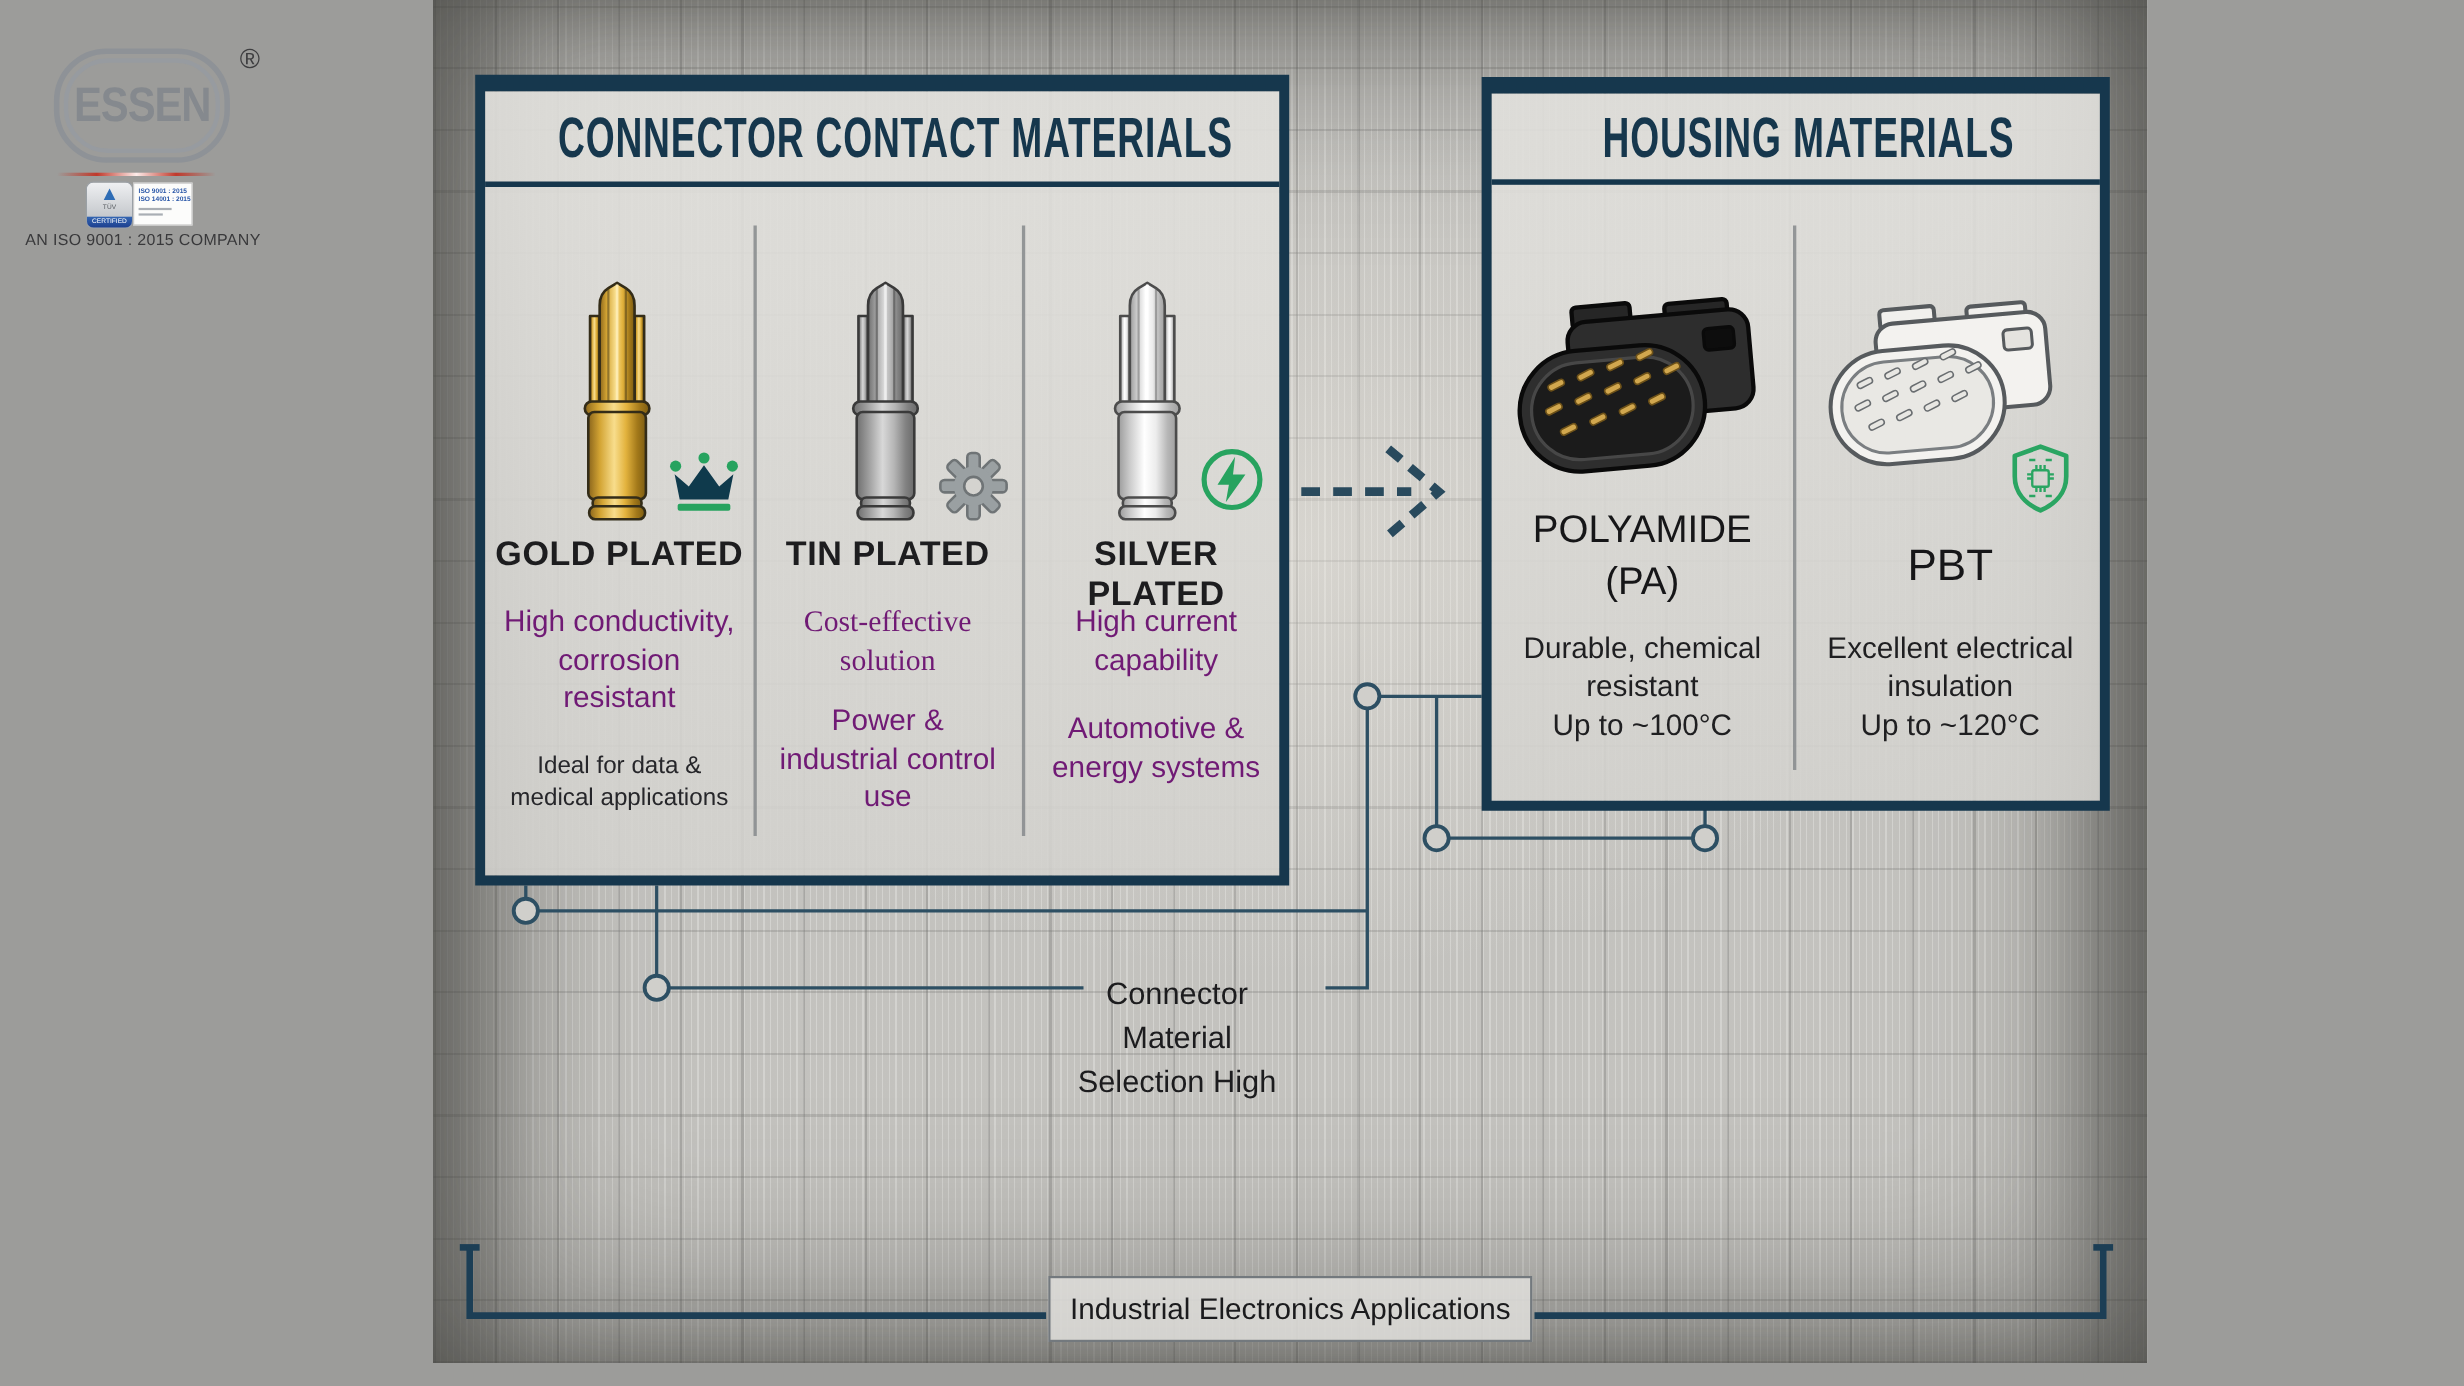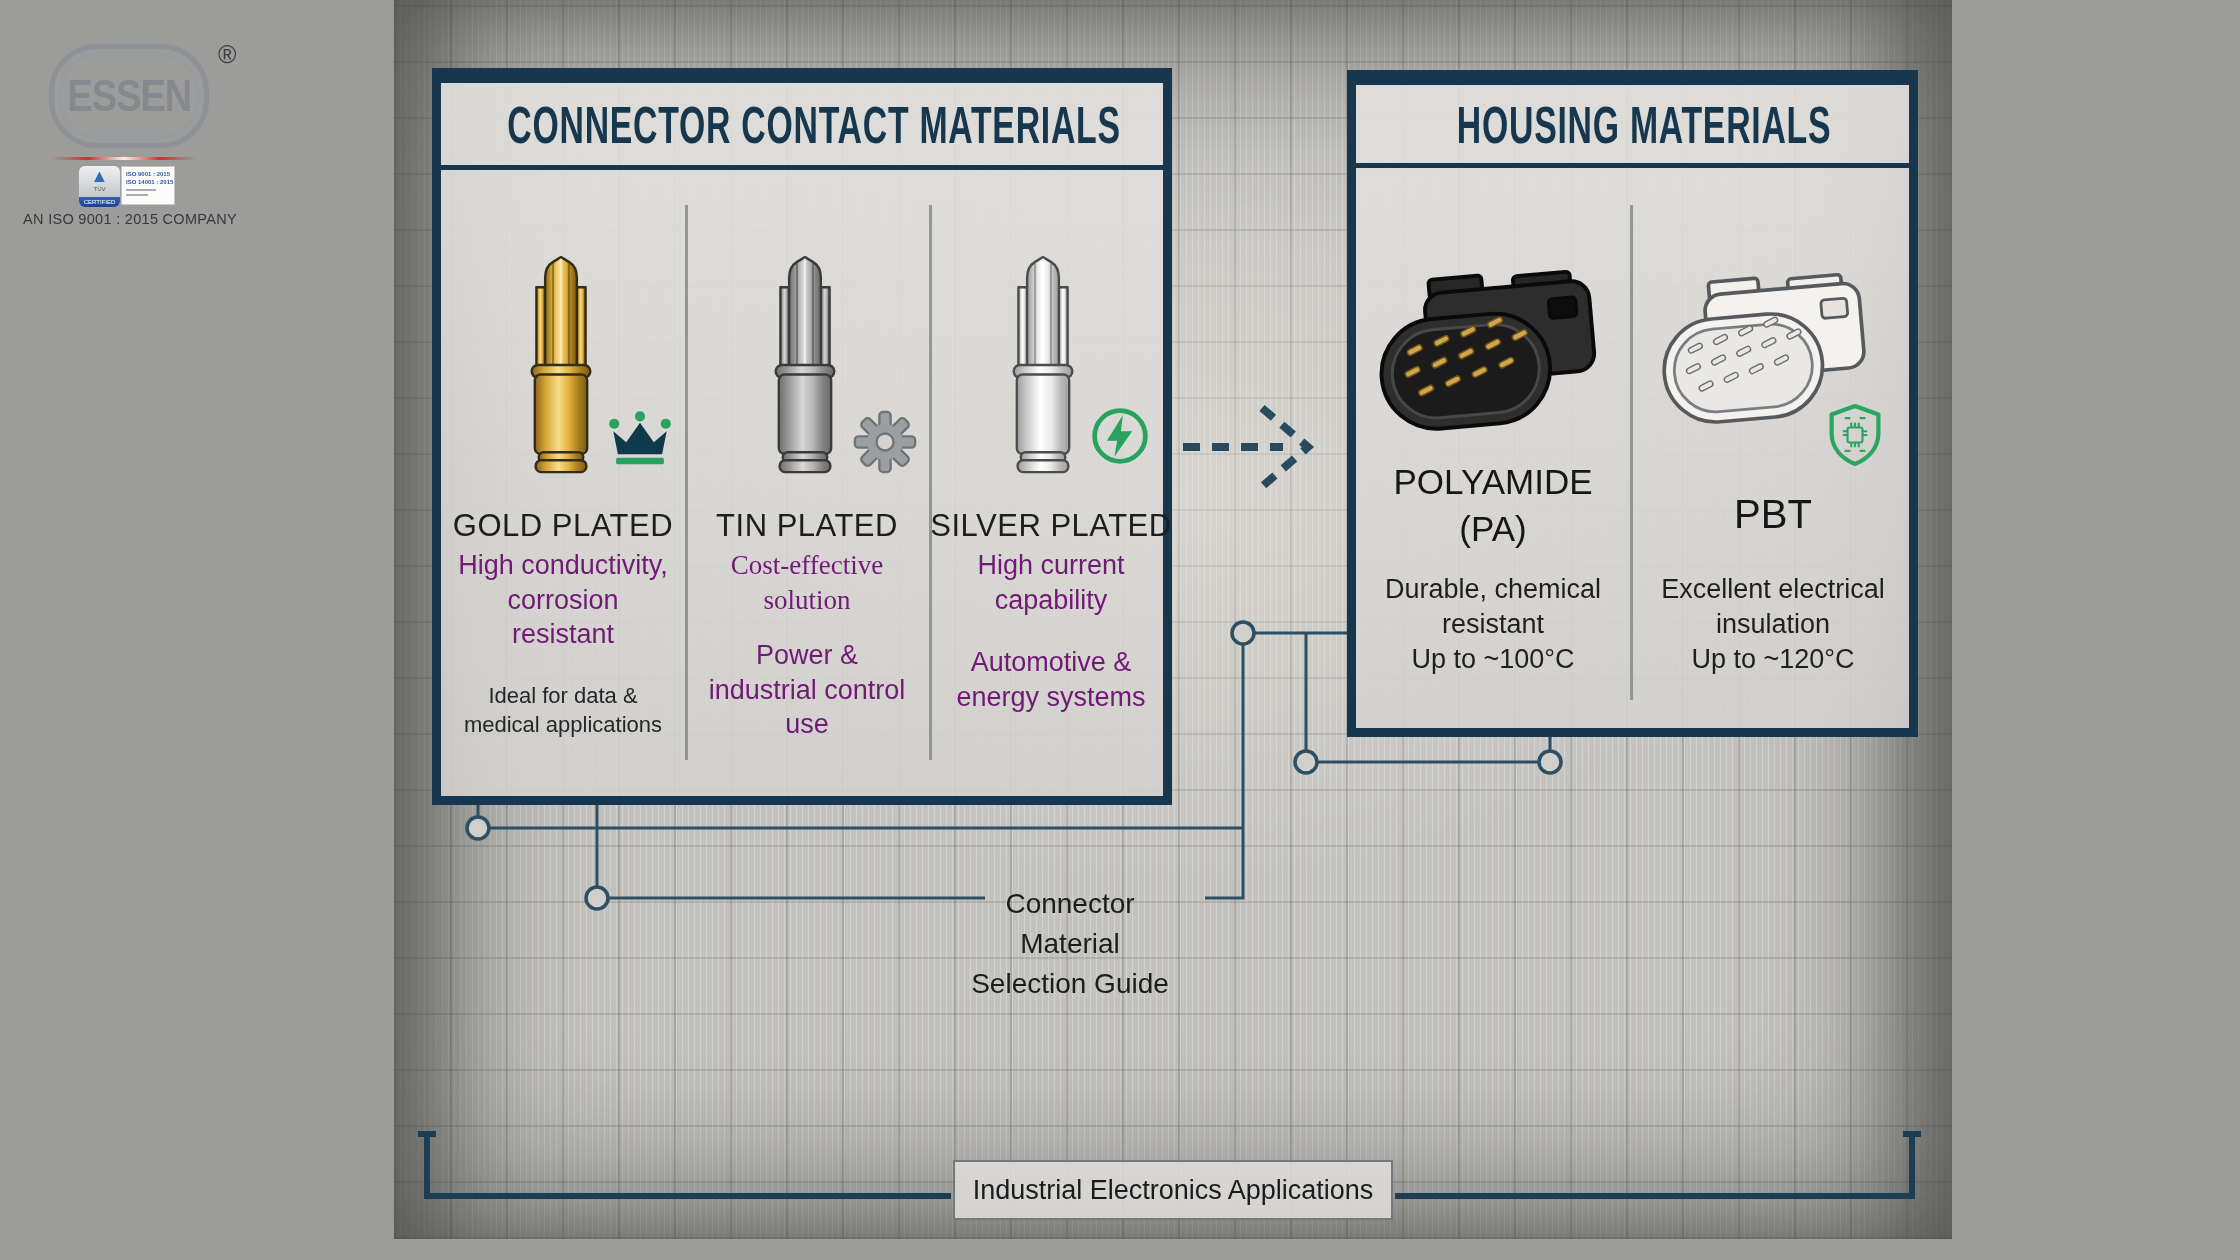--- a/index.html
+++ b/index.html
@@ -23,21 +23,21 @@
   #contact-panel{left:432px;top:68px;width:740px;height:737px;}
   #contact-panel .panel-header{height:82px;}
   #housing-panel{left:1347px;top:70px;width:571px;height:667px;}
   #housing-panel .panel-header{height:78px;}
   .panel-title{color:#16374d;font-weight:700;font-size:47px;letter-spacing:1px;white-space:nowrap;
                display:inline-block;transform:scale(0.72,1.1);transform-origin:center;}
   .vdiv{position:absolute;width:3px;background:#86898c;opacity:0.85;}
   
   .pre{white-space:pre-line;}
   .t-center{text-align:center;}
-  .col-title{position:absolute;font-size:31px;font-weight:400;color:#1d1d1f;letter-spacing:0.5px;margin-top:22px;}
+  .col-title{position:absolute;font-size:31px;font-weight:700;color:#1d1d1f;letter-spacing:0.5px;}
   .col-desc{position:absolute;font-size:27px;color:#701a75;line-height:1.28;}
   .col-note-sm{position:absolute;font-size:22px;color:#26262a;line-height:1.3;}
   .h-title{position:absolute;font-size:35px;font-weight:500;color:#161618;line-height:1.35;}
   .h-desc{position:absolute;font-size:27px;color:#1f1f21;line-height:1.3;}
   .guide-label{position:absolute;font-size:28px;color:#1c1c1e;line-height:1.42;}
   
   #apps-box{position:absolute;left:953px;top:1160px;width:440px;height:60px;box-sizing:border-box;
     border:2px solid #73797e;background:rgba(222,221,217,0.88);
     display:flex;align-items:center;justify-content:center;font-size:27px;color:#1b1b1d;}
   
@@ -344,19 +344,19 @@
   <div class="h-desc pre t-center" style="left:1348px;top:572px;width:290px;">Durable, chemical
 resistant
 Up to ~100°C</div>
   <div class="h-title pre t-center" style="left:1630px;top:487px;width:286px;font-size:40px;">PBT</div>
   <div class="h-desc pre t-center" style="left:1626px;top:572px;width:294px;">Excellent electrical
 insulation
 Up to ~120°C</div>
 
   <div class="guide-label pre t-center" style="left:945px;top:884px;width:250px;">Connector
 Material
-Selection Guide</div>
+Selection High</div>
 
   <div id="apps-box">
     <span>Industrial Electronics Applications</span>
   </div>
 
 </div>
 
 </body></html>

